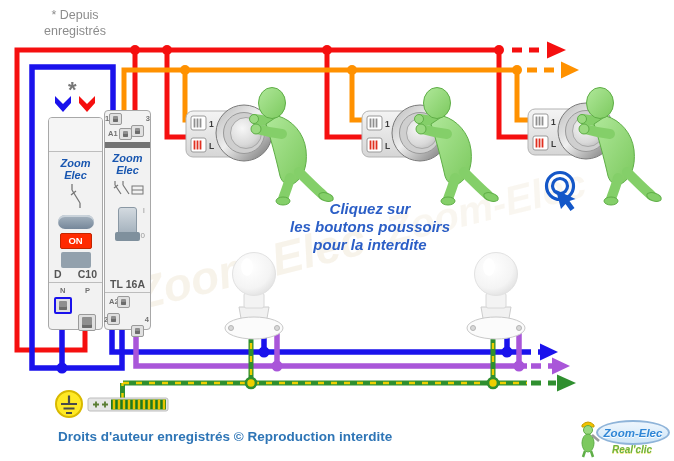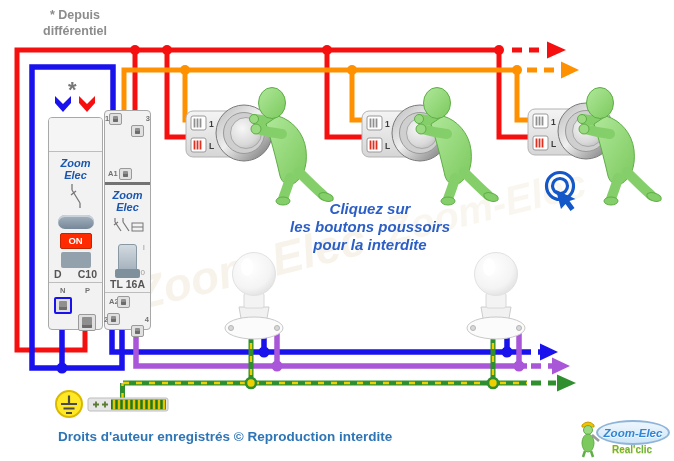--- a/index.html
+++ b/index.html
@@ -59,21 +59,21 @@
          background:linear-gradient(#d3dae0,#9fadb9);}
   .lever::after{content:"";position:absolute;left:-4px;right:-4px;bottom:-5px;height:9px;
                 background:#7f909d;border-radius:2px;}
   .levlbl{position:absolute;font-size:8px;color:#9a9a9a;}
   
   .logo{left:578px;top:415px;width:94px;height:44px;z-index:6;}
   .magnifier{position:absolute;left:18px;top:5px;width:74px;height:25px;border:2px solid #8fb4d9;
              border-radius:50%;background:linear-gradient(#eef6fd,#cfe6f8);text-align:center;
              line-height:23px;font-size:11.5px;font-weight:bold;font-style:italic;color:#2f86d6;
              text-shadow:0 1px 0 #fff;box-sizing:border-box;}
-  .realclic{position:absolute;left:34px;top:29px;font-size:10px;font-weight:bold;
+  .realclic{position:absolute;left:34px;top:29px;font-size:10px;font-weight:bold;font-style:italic;
             color:#6db33f;text-shadow:0 1px 0 #f4e88a;}
 </style>
 </head>
 <body>
 
 <div class="stage">
 
   <svg class="abs" style="left:0;top:0" width="674" height="461" viewBox="0 0 674 461">
     <defs>
       <radialGradient id="bulbG" cx="40%" cy="35%" r="75%">
@@ -232,23 +232,23 @@
         <use href="#pusher" x="580" y="86"></use>
       </g>
 
     <g>
       <circle class="cur" cx="560" cy="186" r="7.5"></circle>
       <circle class="cur" cx="560" cy="186" r="13.5"></circle>
       <path d="M556,190 L561,209 L565.5,204 L570.5,211 L574.5,208 L569.5,201 L575.5,199 Z" fill="#1457c8"></path>
     </g>
   </svg>
 
-  <div class="abs note" style="left:15px;top:7px;width:120px;font-weight:bold;">
+  <div class="abs note" style="left:15px;top:7px;width:120px;">
     <div>* Depuis</div>
-    <div>différentiel</div>
+    <div>enregistrés</div>
   </div>
 
   <div class="abs asterisk" style="left:68px;top:77px;">*</div>
 
   <div class="abs instruction" style="left:230px;top:200px;width:280px;font-style:italic;">
     <div>Cliquez sur</div>
     <div>les boutons poussoirs</div>
     <div>pour la interdite</div>
   </div>
 
@@ -278,21 +278,21 @@
     </div>
   </div>
 
   <div class="module" style="left:104px;top:110px;width:47px;height:220px;">
     <div class="trow" style="height:16px;">
       <span class="tinylbl" style="left:0px;top:3px;">1</span>
       <div class="clamp abs" style="left:4px;top:2px;width:13px;height:12px;"></div>
       <div class="clamp abs" style="left:26px;top:2px;width:13px;height:12px;"></div>
       <span class="tinylbl" style="right:0px;top:3px;">3</span>
     </div>
-    <div class="trow" style="height:15px;border-bottom:3px solid #737373;margin-top:40px;">
+    <div class="trow" style="height:15px;border-bottom:6px solid #737373;">
       <span class="tinylbl" style="left:3px;top:2px;">A1</span>
       <div class="clamp abs" style="left:14px;top:1px;width:13px;height:12px;"></div>
     </div>
     <div class="brand" style="margin-top:4px;">
       <div>Zoom</div>
       <div>Elec</div>
     </div>
     <svg width="36" height="20" style="margin:3px auto 0;">
       <path d="M5,2 v4 M5,6 l6,9 M8,6 l-4,3 M13,2 v4 M13,6 l6,9" stroke="#777" stroke-width="1.2" fill="none"></path>
       <rect x="22" y="7" width="11" height="8" stroke="#777" fill="none"></rect>

